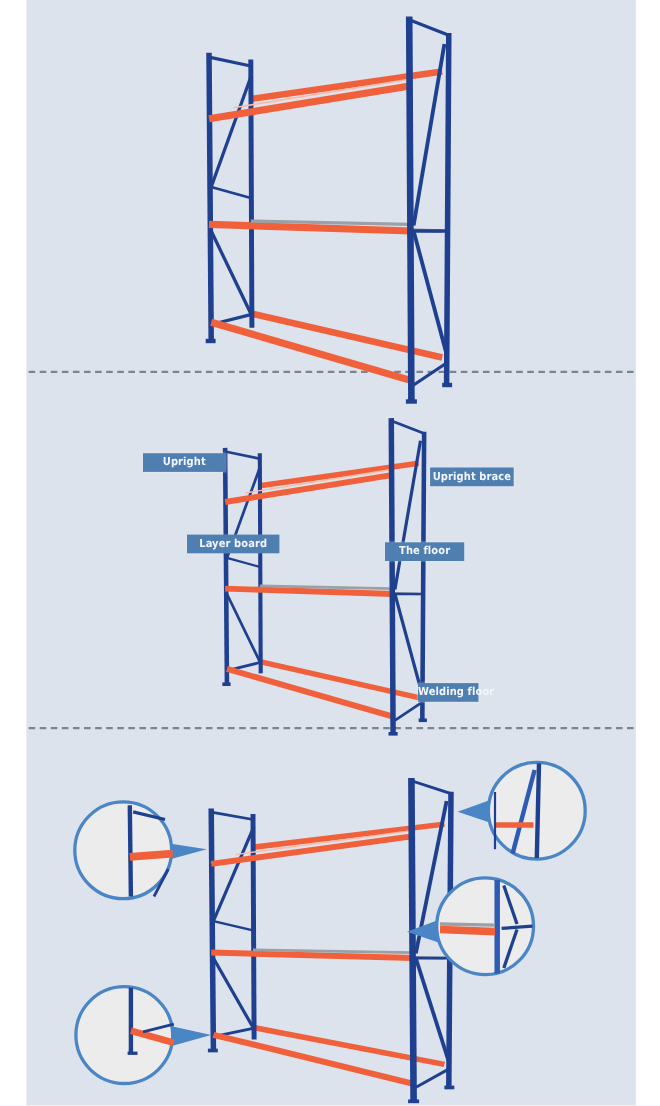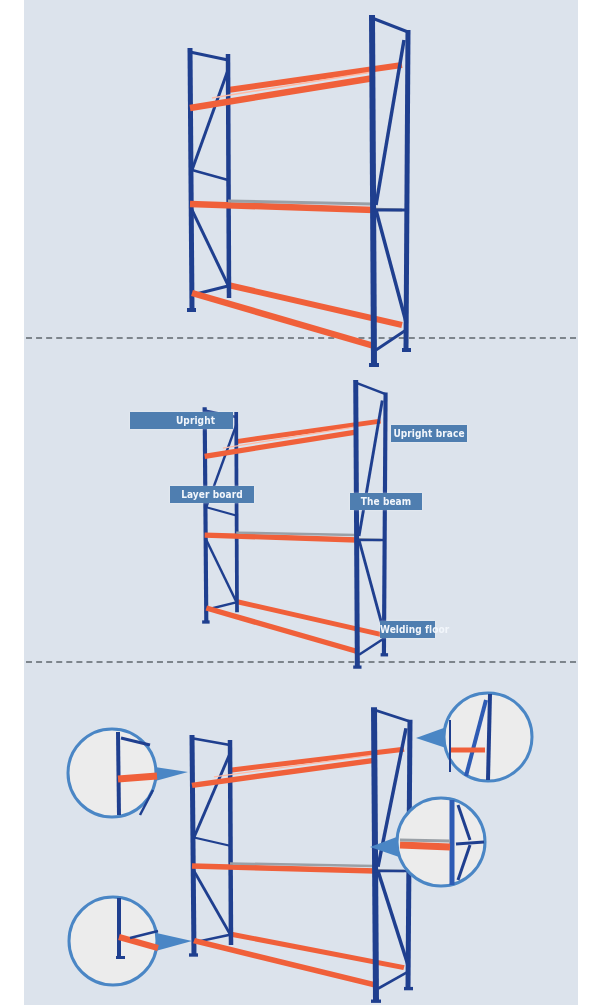--- a/index.html
+++ b/index.html
@@ -99,17 +99,17 @@
   <g>
     <polygon points="152,932 192,941 152,952" fill="#4a86c5"></polygon>
     <circle cx="113" cy="941" r="44" fill="#ececec" stroke="#4a86c5" stroke-width="3"></circle>
     <line x1="119" y1="898" x2="119" y2="958" stroke="#1f3f8f" stroke-width="4"></line>
     <line x1="119" y1="937" x2="158" y2="948" stroke="#f0603a" stroke-width="6"></line>
     <line x1="130" y1="938" x2="158" y2="931" stroke="#1f3f8f" stroke-width="2.5"></line>
     <rect x="116" y="956" width="9" height="3" fill="#1f3f8f"></rect>
   </g>
 </svg>
 
-<div class="label" style="left:130px;top:412px;width:75px;padding-left:28px;">Upright</div>
+<div class="label" style="left:130px;top:412px;width:75px;">Upright</div>
 <div class="label" style="left:170px;top:486px;width:84px;">Layer board</div>
 <div class="label" style="left:391px;top:425px;width:76px;">Upright brace</div>
-<div class="label" style="left:350px;top:493px;width:72px;">The beam</div>
+<div class="label" style="left:350px;top:493px;width:72px;">The floor</div>
 <div class="label" style="left:380px;top:621px;width:55px;">Welding floor</div>
 
 </body></html>

